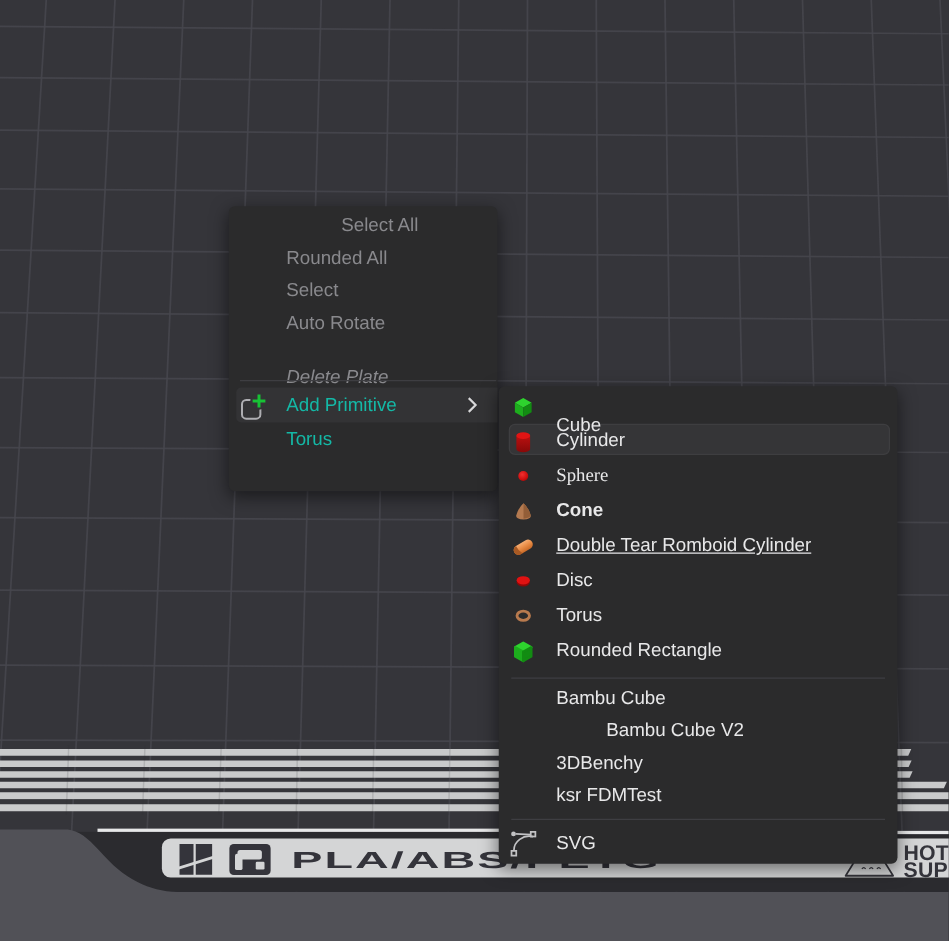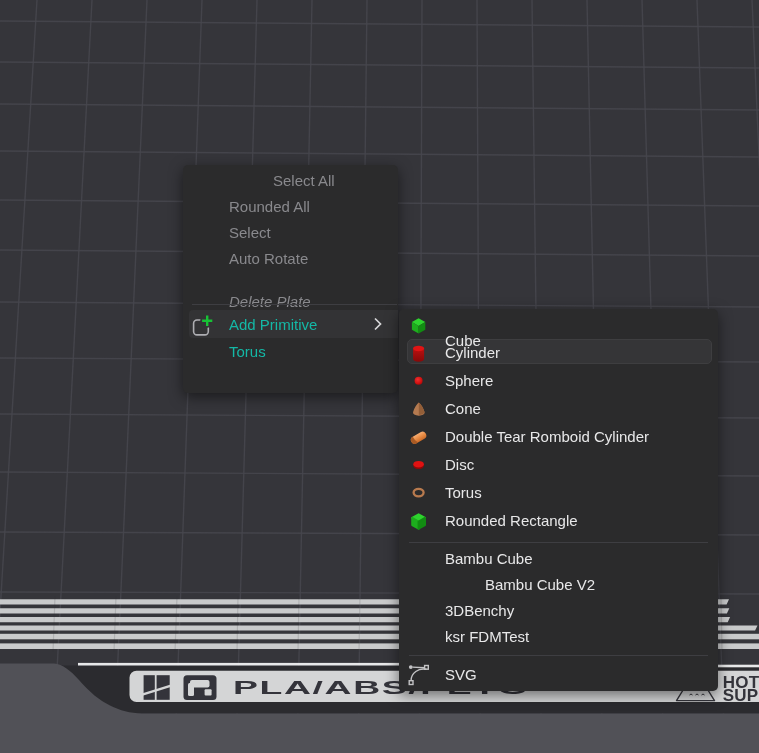--- a/index.html
+++ b/index.html
@@ -147,23 +147,23 @@
   </svg>
   <div class="mi" style="top:174px;">Torus</div>
 </div>
 
 <div class="menu" style="left:399px;top:308.5px;width:318.5px;height:382.5px;">
 
   <div class="abs" style="left:8px;top:30.5px;width:305px;height:25px;background:#353537;border-radius:5px;border:1px solid #3e3e40;box-sizing:border-box;"></div>
 
   <div class="smi" style="top:19px;">Cube</div>
   <div class="smi" style="top:31.8px;">Cylinder</div>
-  <div class="smi" style="top:59.5px;">Sphere</div>
-  <div class="smi" style="top:87.5px;">Cone</div>
-  <div class="smi" style="top:115.8px;">Double Tear Romboid Cylinder</div>
+  <div class="smi" style="top:59.5px;font-family:Liberation Serif, serif;">Sphere</div>
+  <div class="smi" style="top:87.5px;font-weight:bold;">Cone</div>
+  <div class="smi" style="top:115.8px;text-decoration:underline;">Double Tear Romboid Cylinder</div>
   <div class="smi" style="top:143.5px;">Disc</div>
   <div class="smi" style="top:171.1px;text-align:right;">Torus</div>
   <div class="smi" style="top:199.4px;">Rounded Rectangle</div>
   <div class="sep" style="left:10px;top:233.8px;width:299px;"></div>
   <div class="smi" style="top:237.8px;">Bambu Cube</div>
   <div class="smi" style="top:263.8px;margin-left:40px;">Bambu Cube V2</div>
   <div class="smi" style="top:289.8px;">3DBenchy</div>
   <div class="smi" style="top:315.8px;">ksr FDMTest</div>
   <div class="sep" style="left:10px;top:346.8px;width:299px;"></div>
   <div class="smi" style="top:353.8px;">SVG</div>

